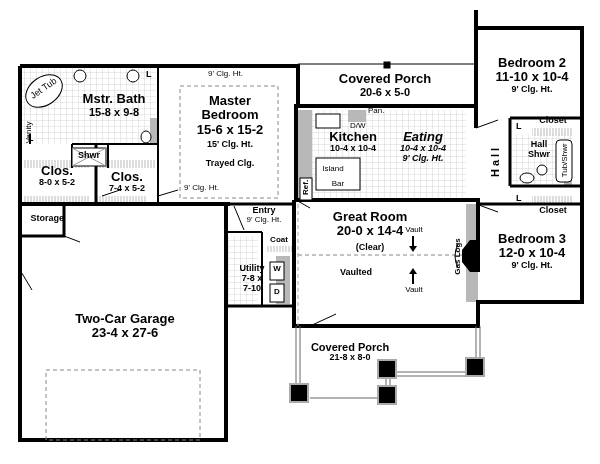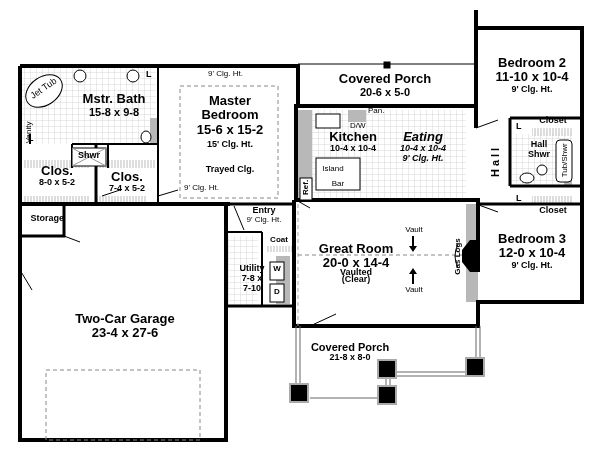--- a/index.html
+++ b/index.html
@@ -165,21 +165,21 @@
 <div class="lbl t8 n rot" style="left:14px;top:128px;width:30px;">Vanity</div>
 <div class="lbl t9" style="left:72px;top:151px;width:34px;">Shwr</div>
 <div class="lbl t9" style="left:146px;top:70px;">L</div>
 <div class="lbl t9" style="left:28px;top:134px;">L</div>
 
 <div class="lbl t13" style="left:182px;top:94px;width:96px;">
   <div>Master</div>
   <div>Bedroom</div>
   <div>15-6 x 15-2</div>
   <div class="t9" style="margin-top:3px;">15' Clg. Ht.</div>
-  <div class="t9" style="margin-top:15px;">Trayed Clg.</div>
+  <div class="t9" style="margin-top:9px;">Trayed Clg.</div>
 </div>
 <div class="lbl t8 n" style="left:208px;top:70px;">9' Clg. Ht.</div>
 <div class="lbl t8 n" style="left:184px;top:184px;">9' Clg. Ht.</div>
 
 <div class="lbl t13" style="left:24px;top:164px;width:66px;">
   <div>Clos.</div>
   <div class="t9">8-0 x 5-2</div>
 </div>
 <div class="lbl t13" style="left:98px;top:170px;width:58px;">
   <div>Clos.</div>
@@ -221,21 +221,21 @@
 <div class="lbl t9" style="left:516px;top:194px;">L</div>
 <div class="lbl t11 rot" style="left:480px;top:156px;width:30px;letter-spacing:3px;">Hall</div>
 <div class="lbl t9" style="left:534px;top:206px;width:38px;">Closet</div>
 
 <div class="lbl t13" style="left:484px;top:232px;width:96px;">
   <div>Bedroom 3</div>
   <div>12-0 x 10-4</div>
   <div class="t9">9' Clg. Ht.</div>
 </div>
 
-<div class="lbl t13" style="left:306px;top:210px;width:100px;margin-top:32px;">
+<div class="lbl t13" style="left:320px;top:210px;width:100px;">
   <div>Great Room</div>
   <div>20-0 x 14-4</div>
   <div class="t9" style="margin-top:4px;">(Clear)</div>
 </div>
 <div class="lbl t9" style="left:306px;top:268px;width:100px;">Vaulted</div>
 <div class="lbl t8 n" style="left:400px;top:226px;width:28px;">Vault</div>
 <div class="lbl t8 n" style="left:400px;top:286px;width:28px;">Vault</div>
 <div class="lbl t8 rot" style="left:438px;top:252px;width:40px;">Gas Logs</div>
 
 <div class="lbl t9" style="left:236px;top:206px;width:56px;">

